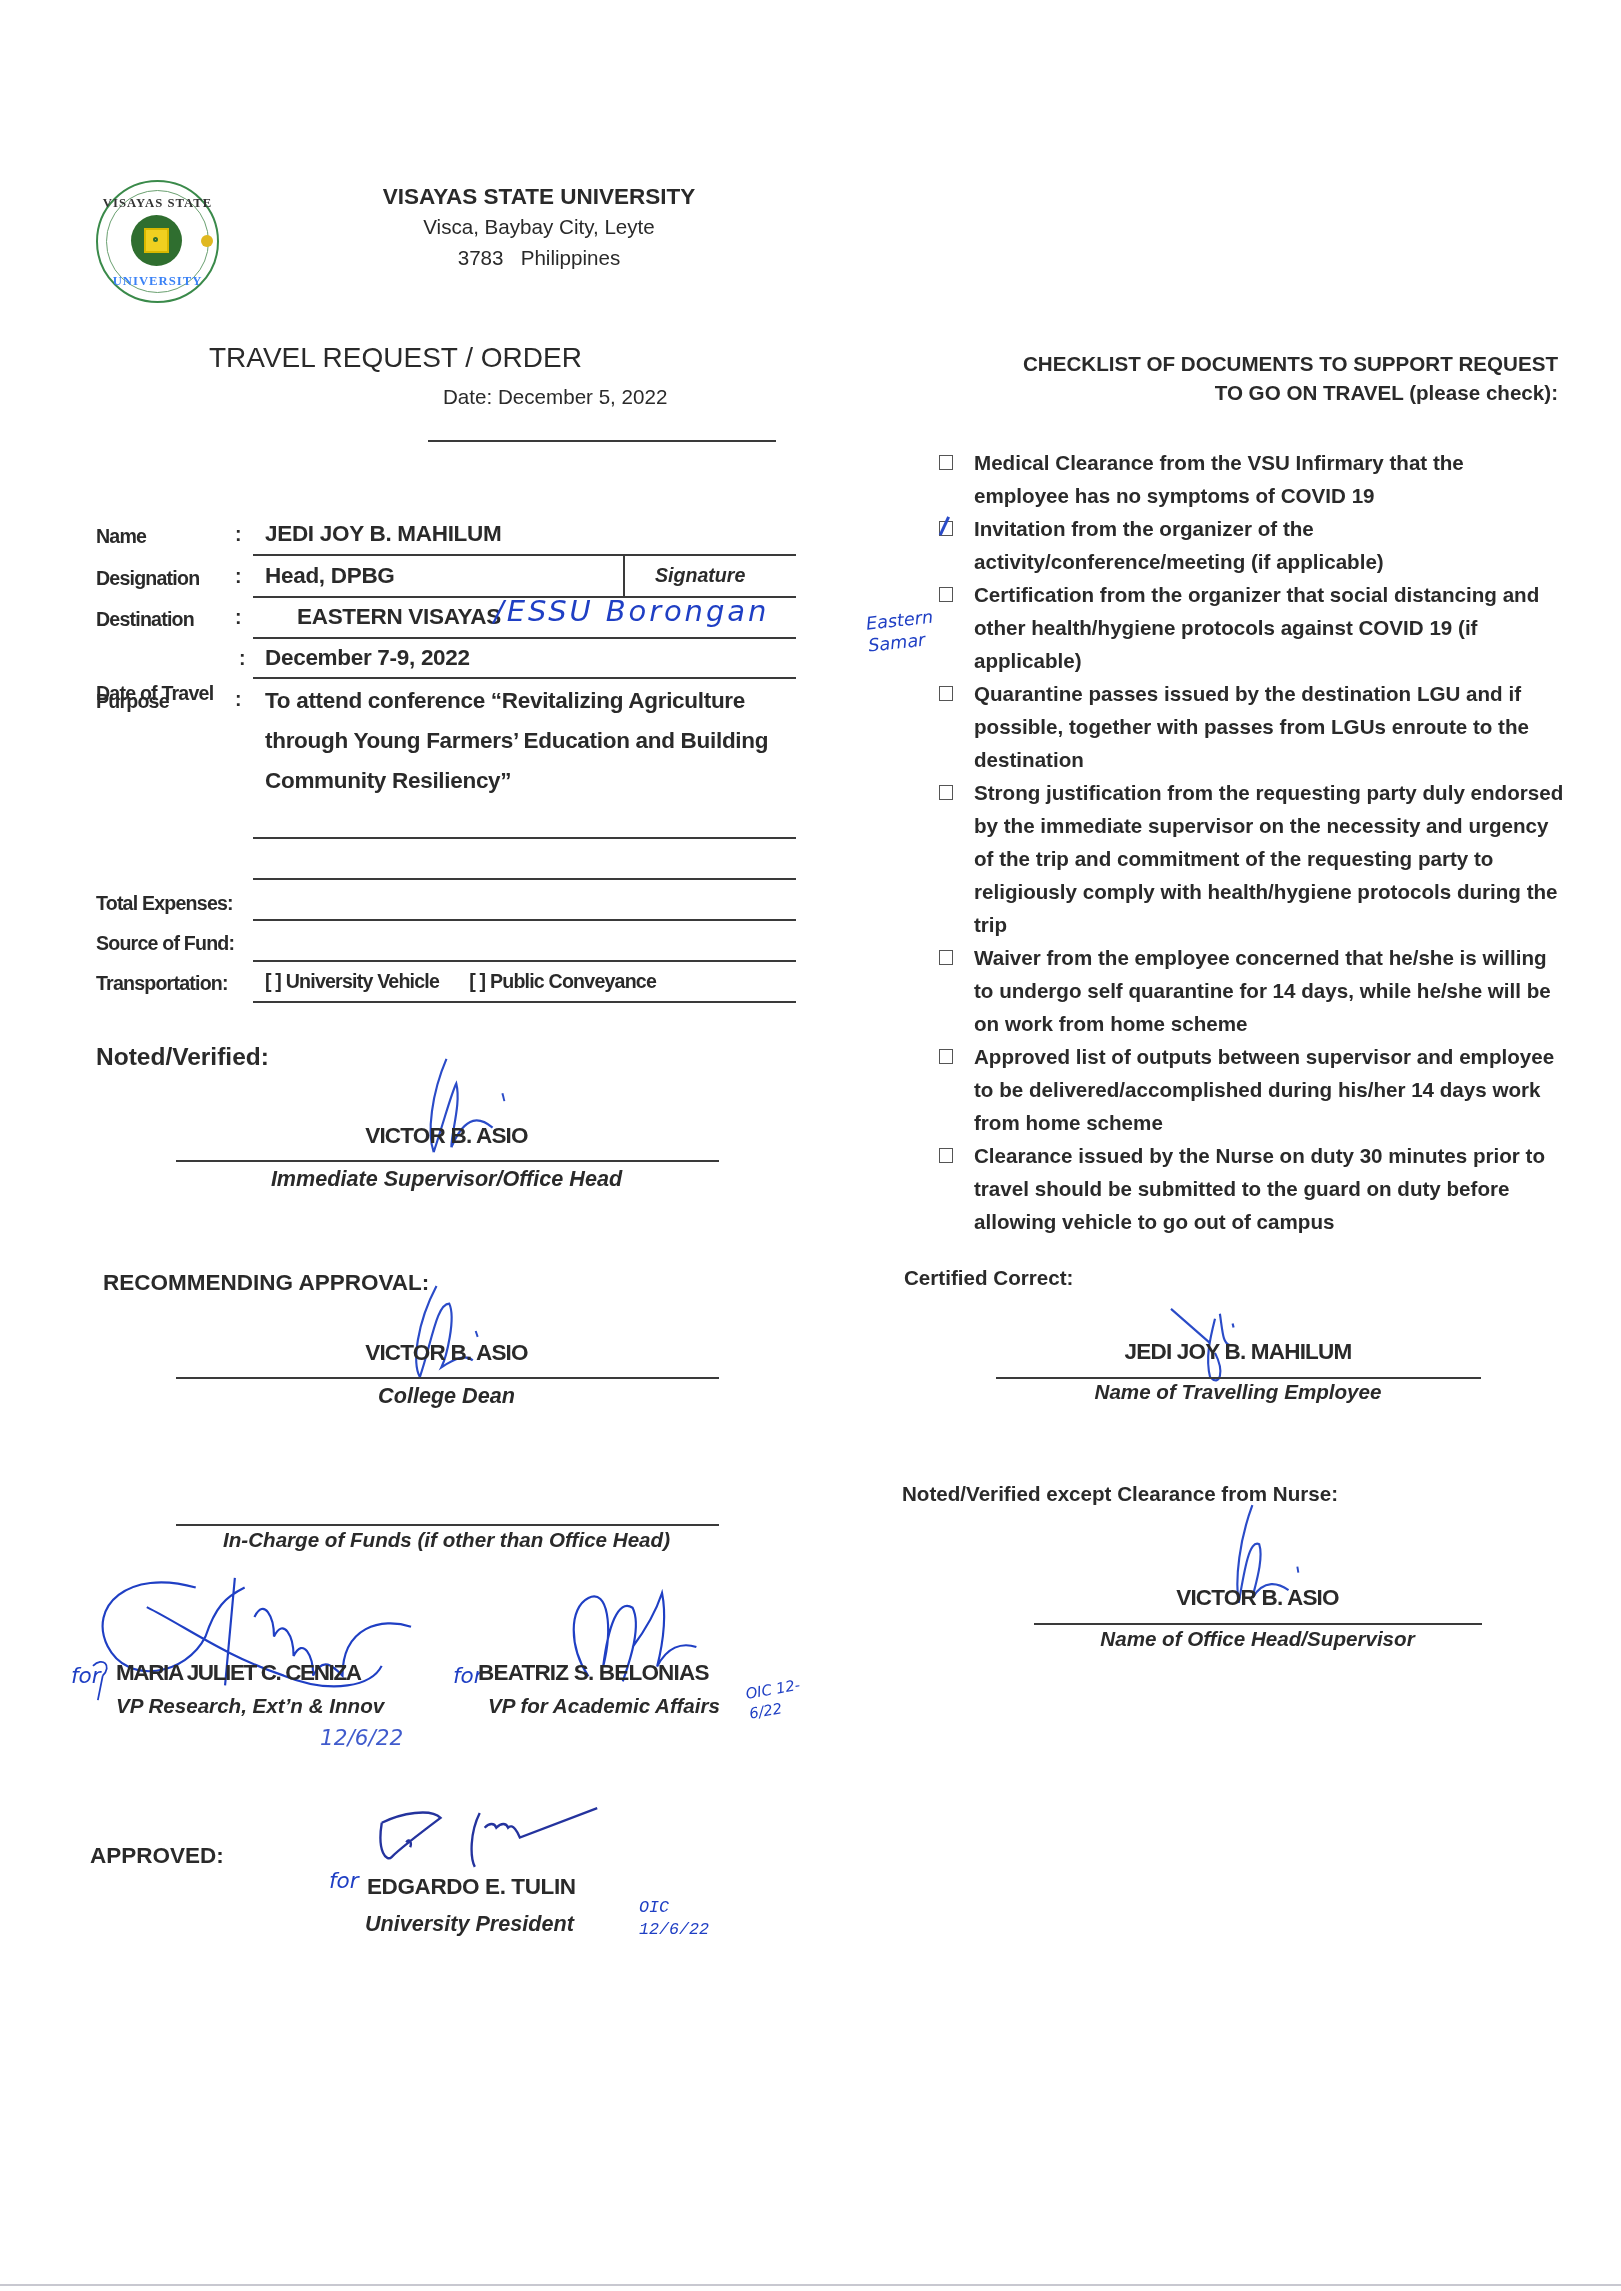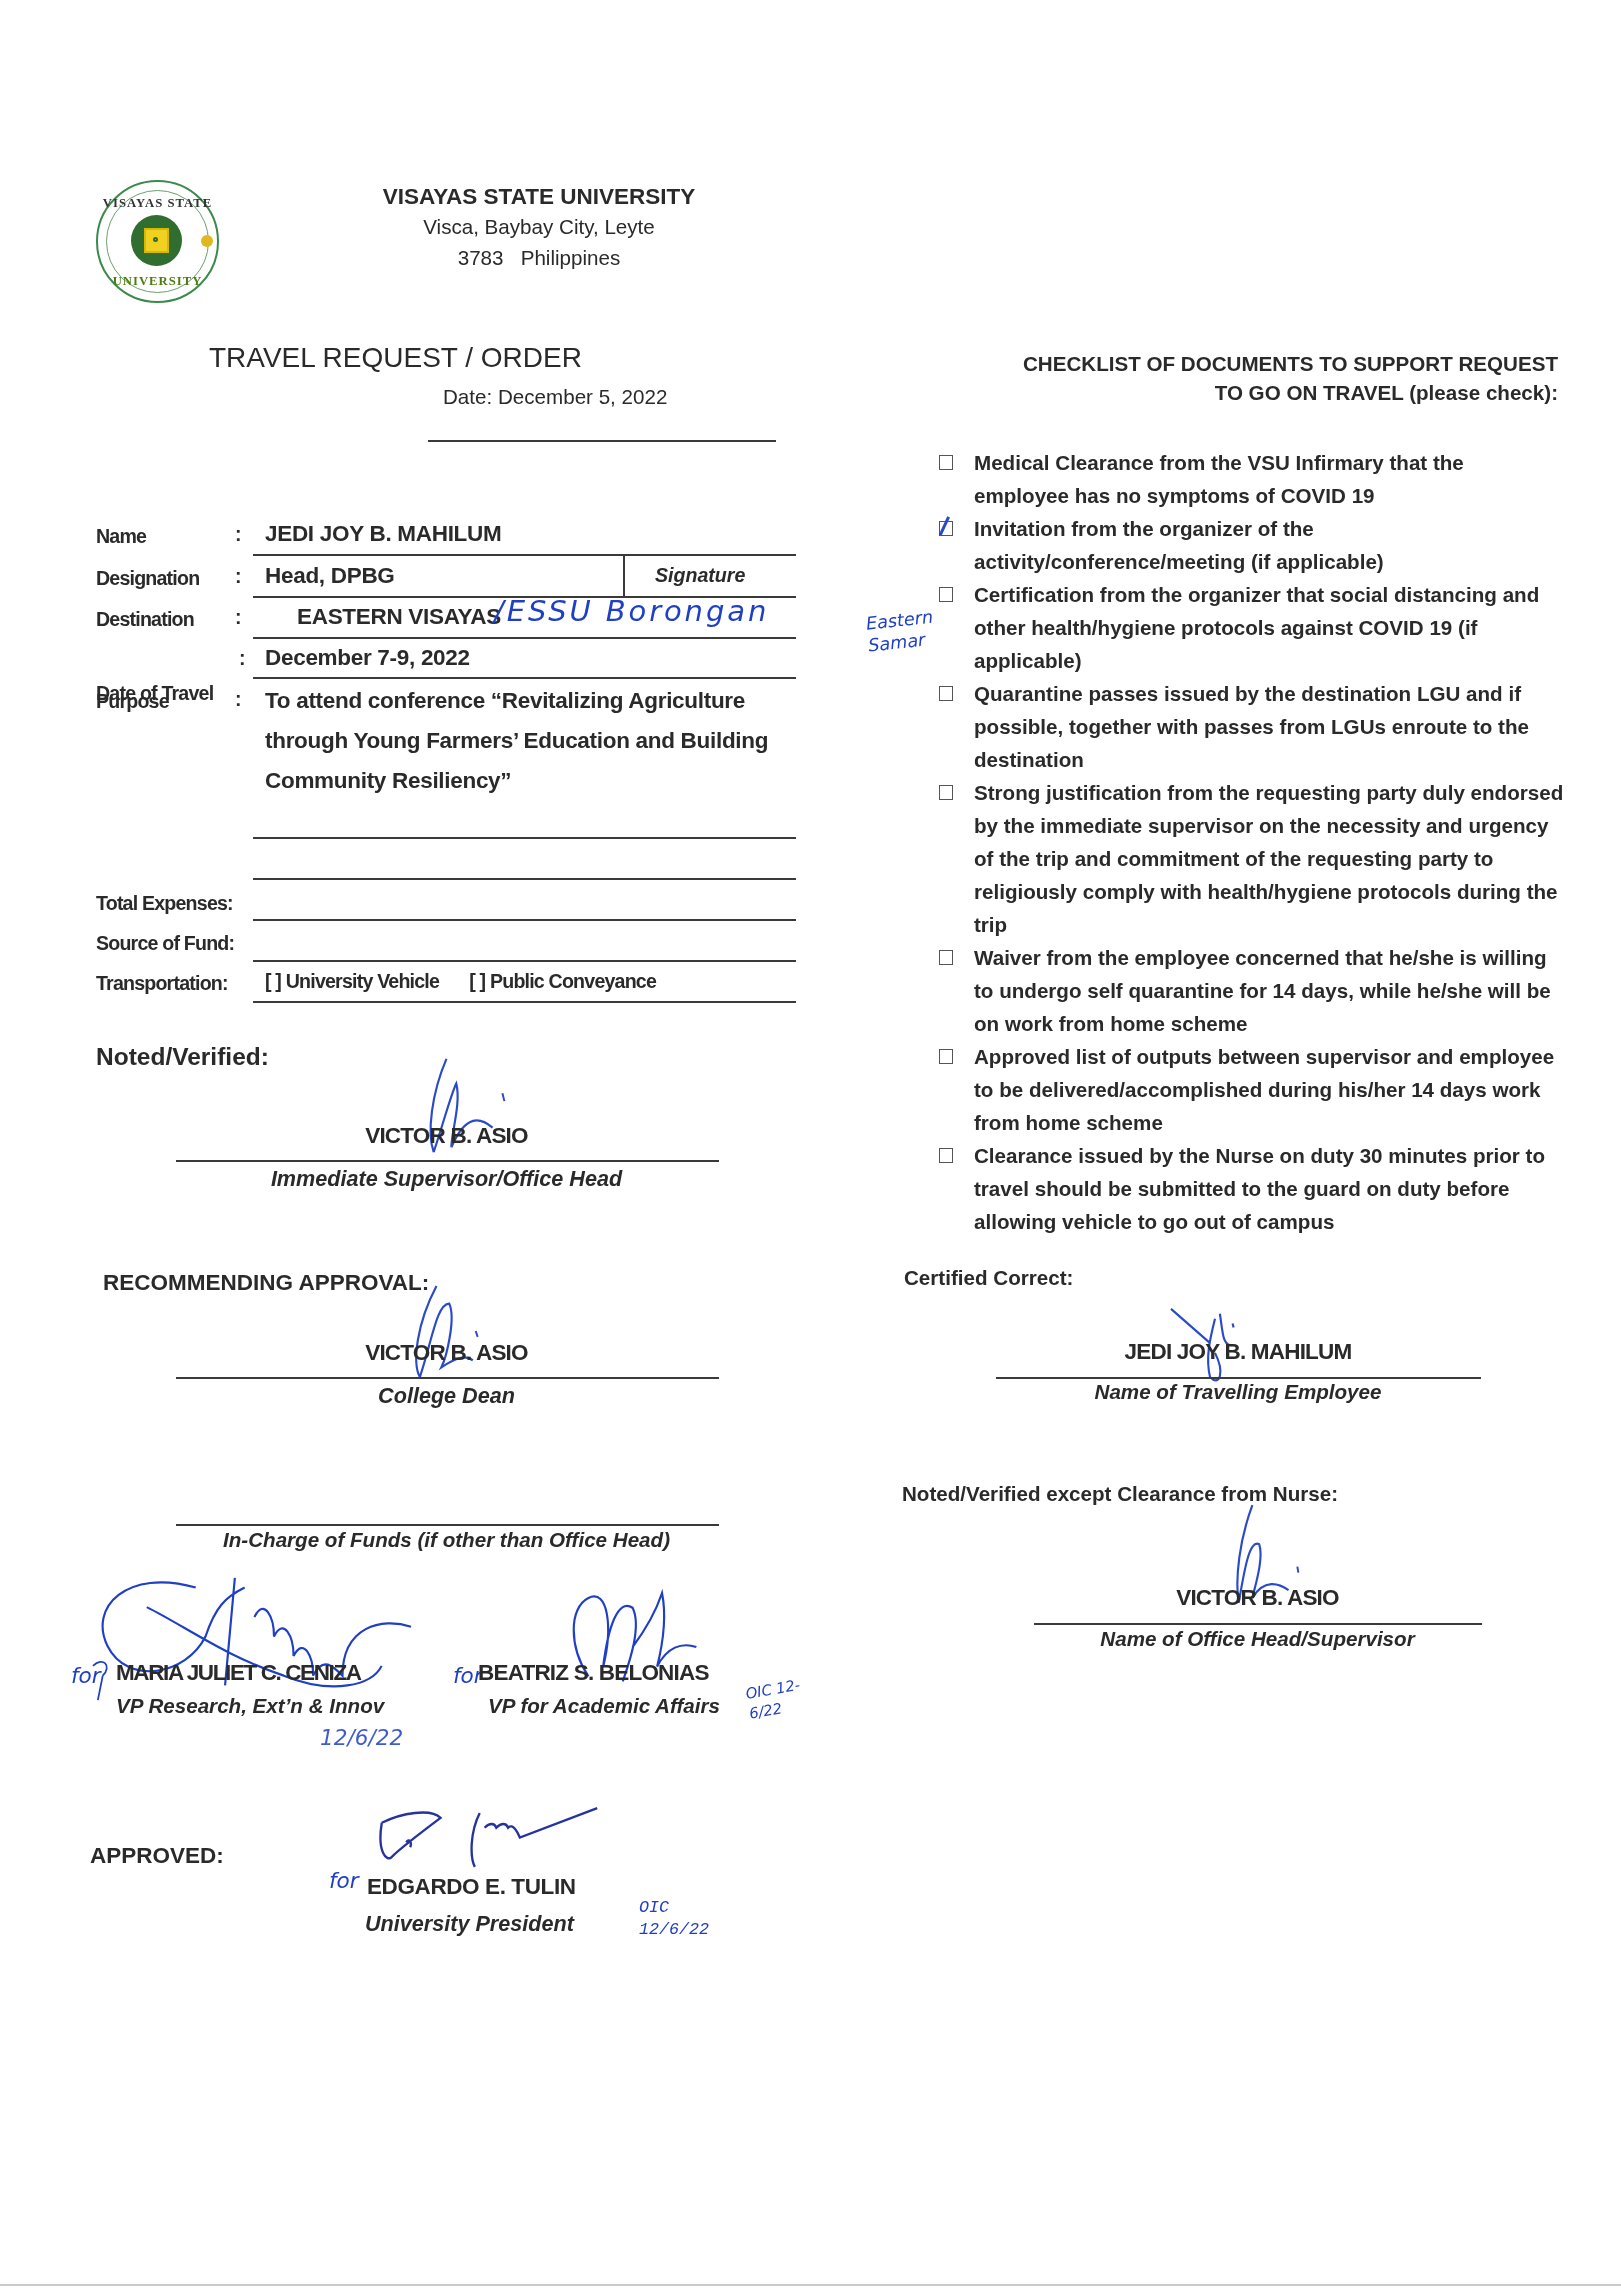--- a/index.html
+++ b/index.html
@@ -10,21 +10,21 @@
   .ink { color: #1f3fc4; font-family: "DejaVu Sans", sans-serif; }
   .sig { position: absolute; pointer-events: none; }
 
   
   .logo { left: 96px; top: 180px; width: 123px; height: 123px; border-radius: 50%; border: 2.9px solid #3a8a4a; background: #fff; }
   .logo .ring { position: absolute; left: 7.8px; top: 7.8px; right: 7.8px; bottom: 7.8px; border-radius: 50%; border: 1px solid #6aa070; }
   .logo .inner { position: absolute; left: 33px; top: 33px; width: 51px; height: 51px; border-radius: 50%; background: #2f6e2f; }
   .logo .sq { position: absolute; left: 12.7px; top: 12.7px; width: 25.5px; height: 25.5px; background: #f0d020; border: 2.9px solid #d8b800; }
   .logo .dot { position: absolute; left: 6.9px; top: 6.9px; width: 5.9px; height: 5.9px; border-radius: 50%; border: 2px solid #2f6e2f; }
   .logo .txt-top { position: absolute; top: 13.7px; left: 0; width: 100%; text-align: center; font-family: "Liberation Serif", serif; font-size: 12.7px; font-weight: bold; color: #333; letter-spacing: 1px; }
-  .logo .txt-bot { position: absolute; bottom: 11.8px; left: 0; width: 100%; text-align: center; font-family: "Liberation Serif", serif; font-size: 12.7px; font-weight: bold; color: #4d7c0f; letter-spacing: 1px; }
+  .logo .txt-bot { position: absolute; bottom: 11.8px; left: 0; width: 100%; text-align: center; font-family: "Liberation Serif", serif; font-size: 12.7px; font-weight: bold; color: #3b82f6; letter-spacing: 1px; }
   .logo .gear { position: absolute; right: 3.9px; top: 53px; width: 11.8px; height: 11.8px; border-radius: 50%; background: #e0b820; }
 
   .uni { left: 294px; top: 182px; width: 490px; text-align: center; }
   .uni .n { font-size: 22.5px; font-weight: bold; line-height: 29px; }
   .uni .a { font-size: 20.6px; line-height: 31px; }
 
   .title { left: 209px; top: 342px; font-size: 28px; font-weight: normal; }
   .date { left: 443px; top: 385px; font-size: 20.6px; }
 
   

